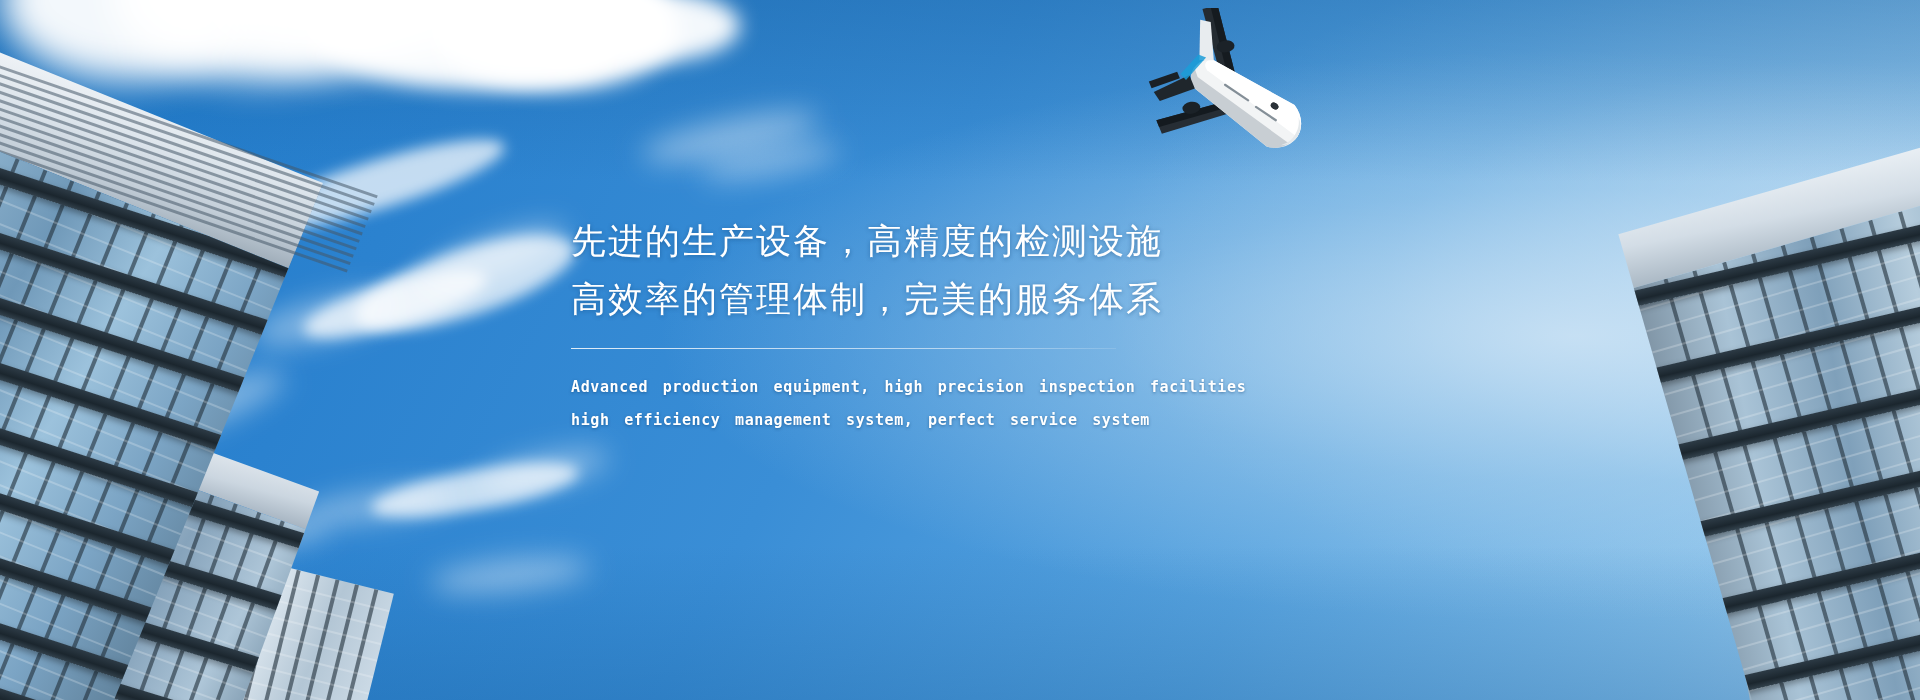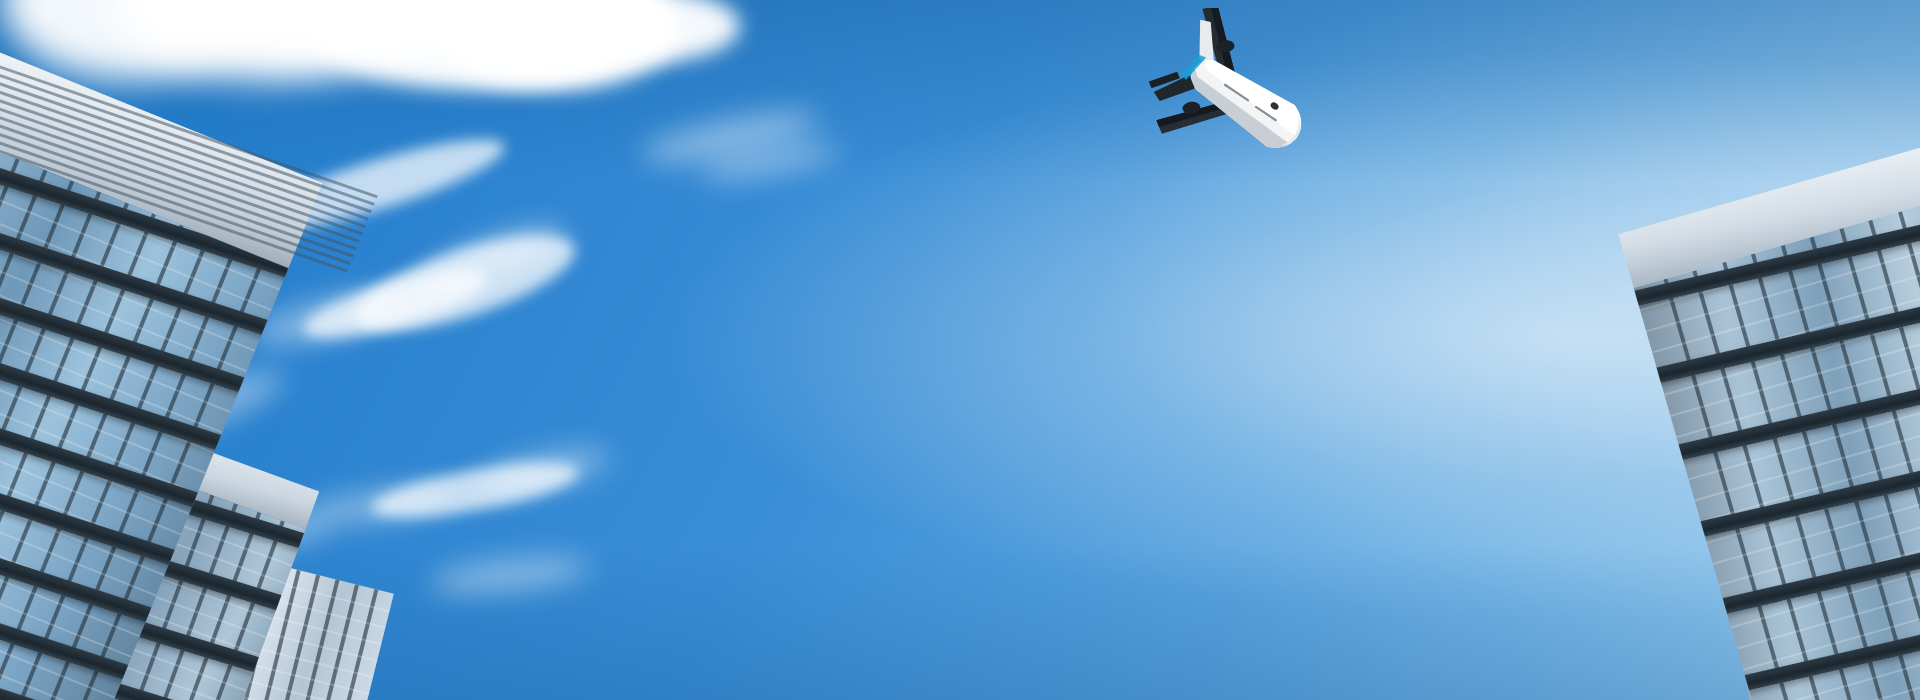--- a/index.html
+++ b/index.html
@@ -453,14 +453,21 @@
           <rect x="80" y="83" width="30" height="2.2" rx="1"></rect>
           <rect x="118" y="84" width="26" height="2.2" rx="1"></rect>
         </g>
 
         <ellipse cx="134" cy="74" rx="4" ry="3" fill="#2b3views"></ellipse>
         <ellipse cx="134" cy="74" rx="4" ry="3" fill="#2b3238"></ellipse>
       </g>
     </svg>
   </div>
 
+  <div id="copy">
+    <div class="headline">先进的生产设备，高精度的检测设施</div>
+    <div class="headline">高效率的管理体制，完美的服务体系</div>
+    <div id="divider"></div>
+    <div class="subline" id="sub1">Advanced  production  equipment,  high  precision  inspection  facilities</div>
+    <div class="subline">high  efficiency  management  system,  perfect  service  system</div>
+  </div>
 
 </div>
 
 </body></html>

